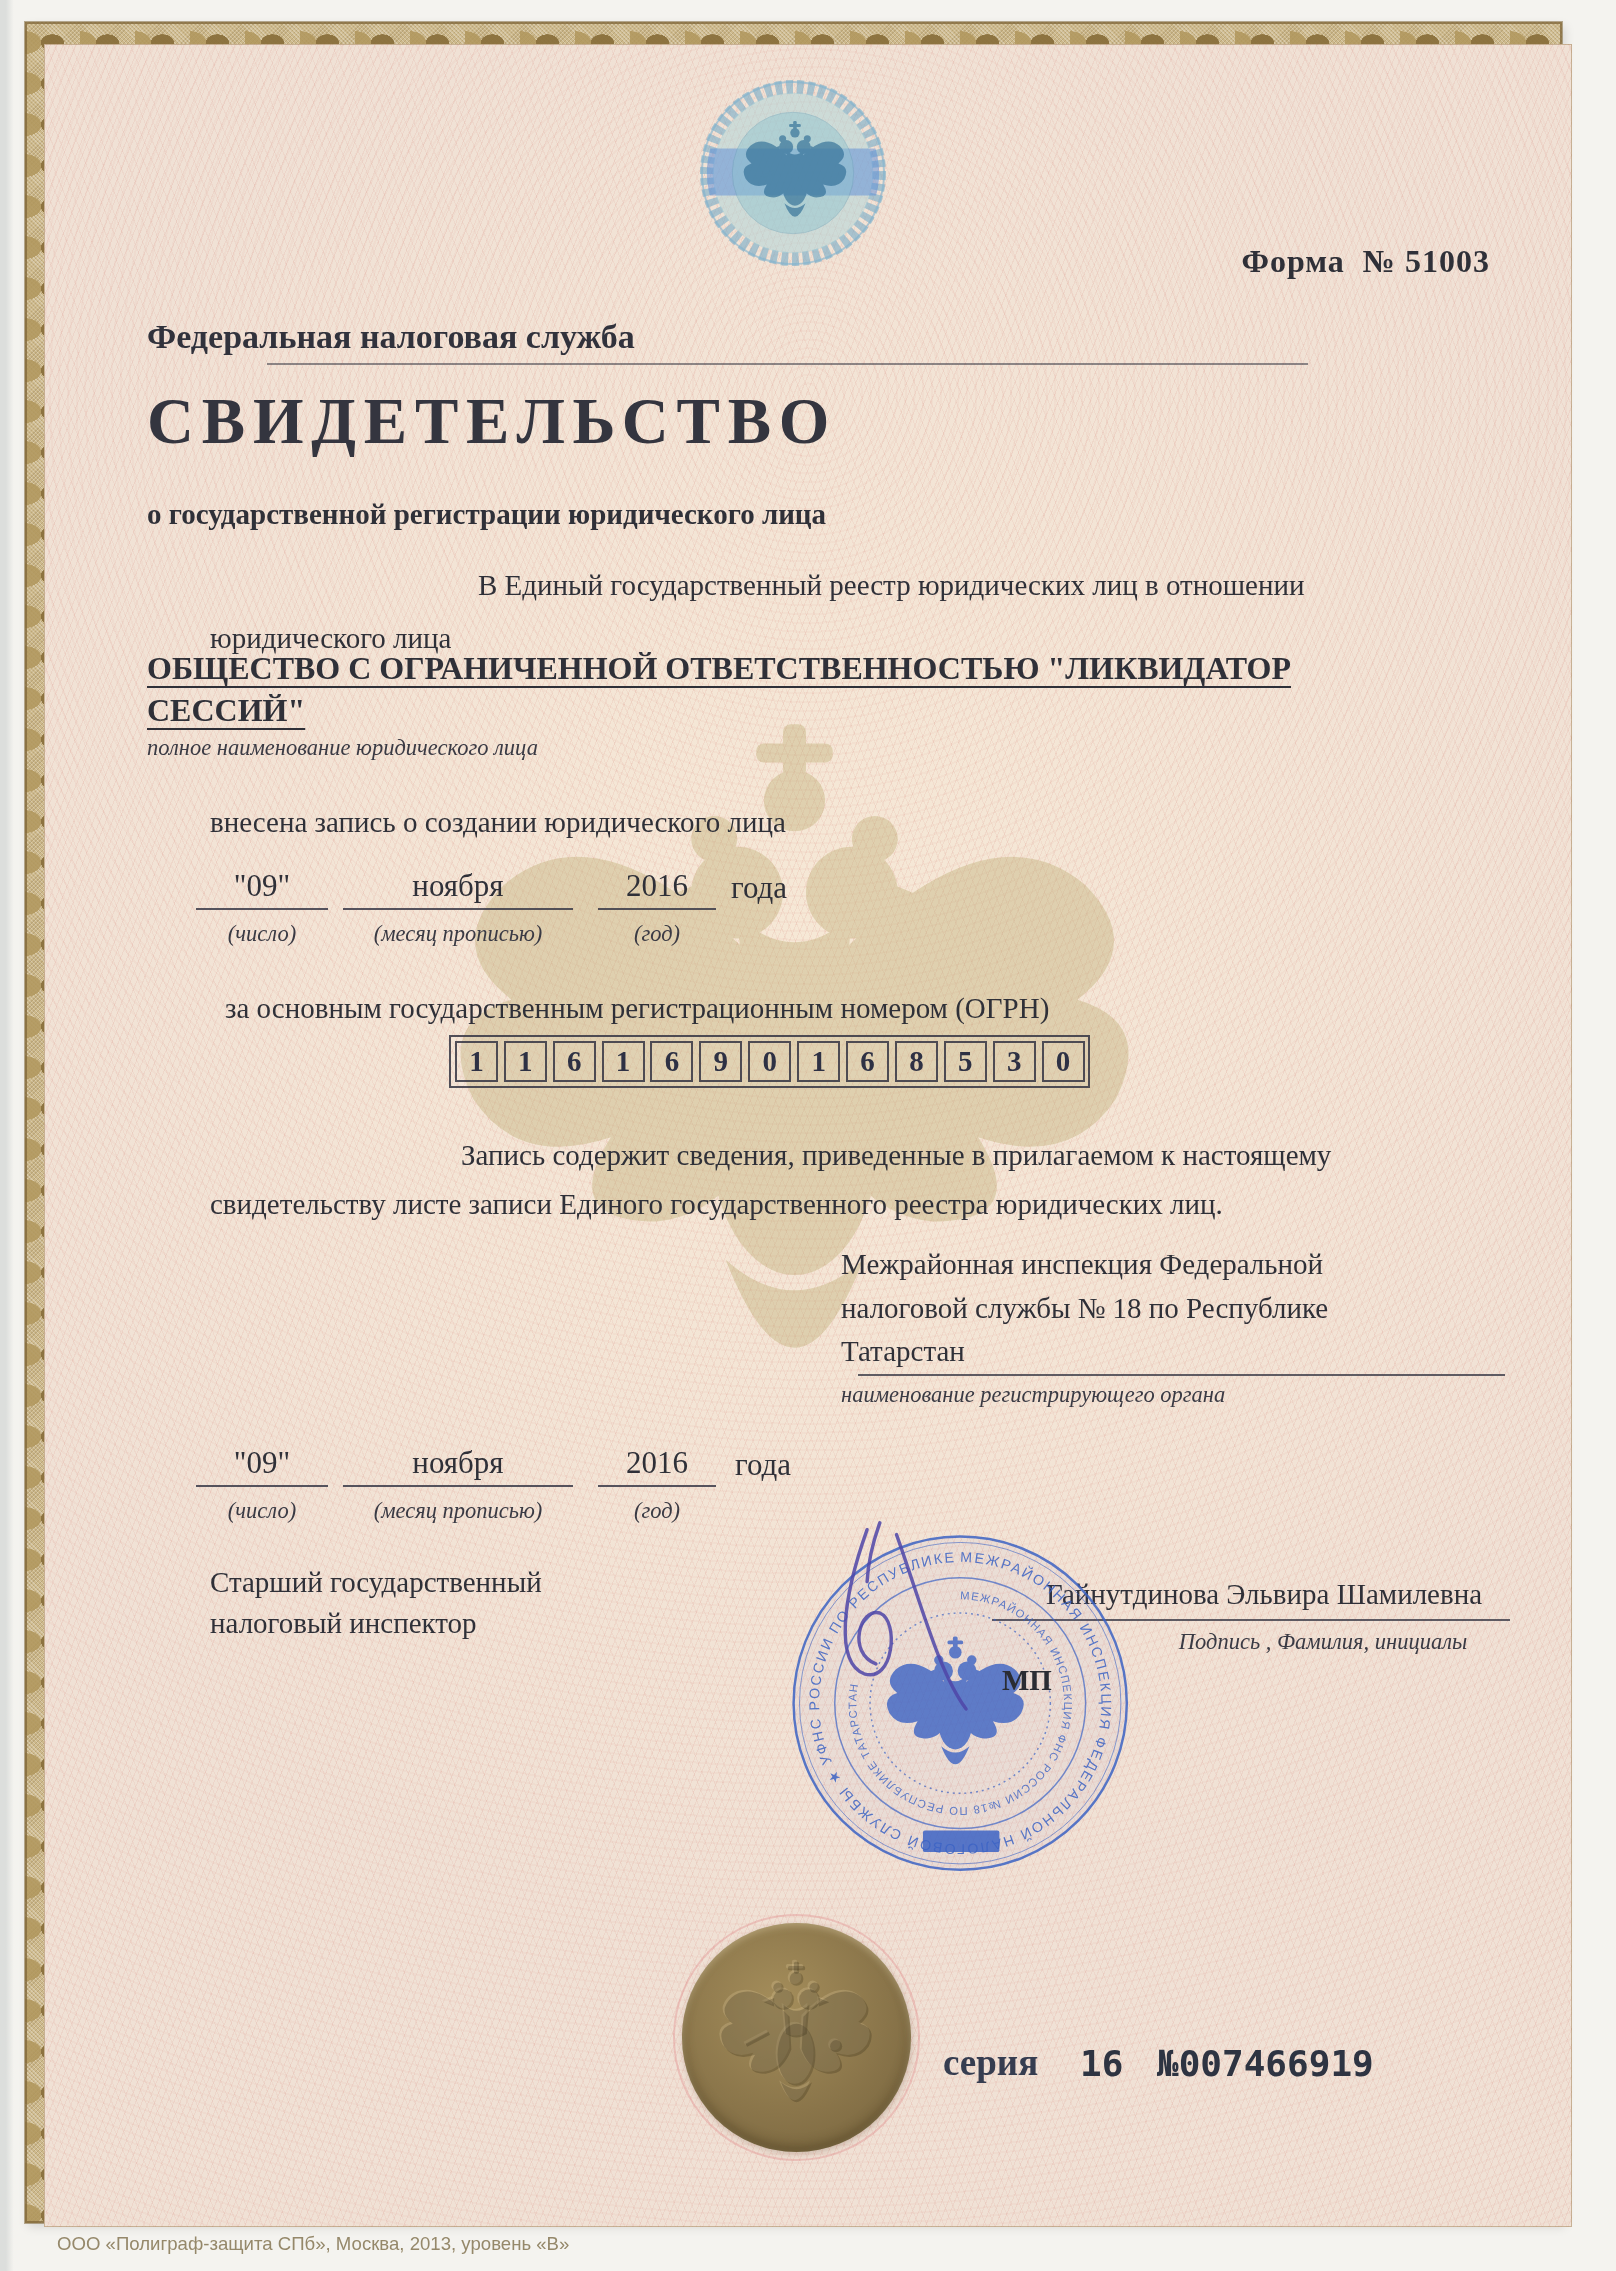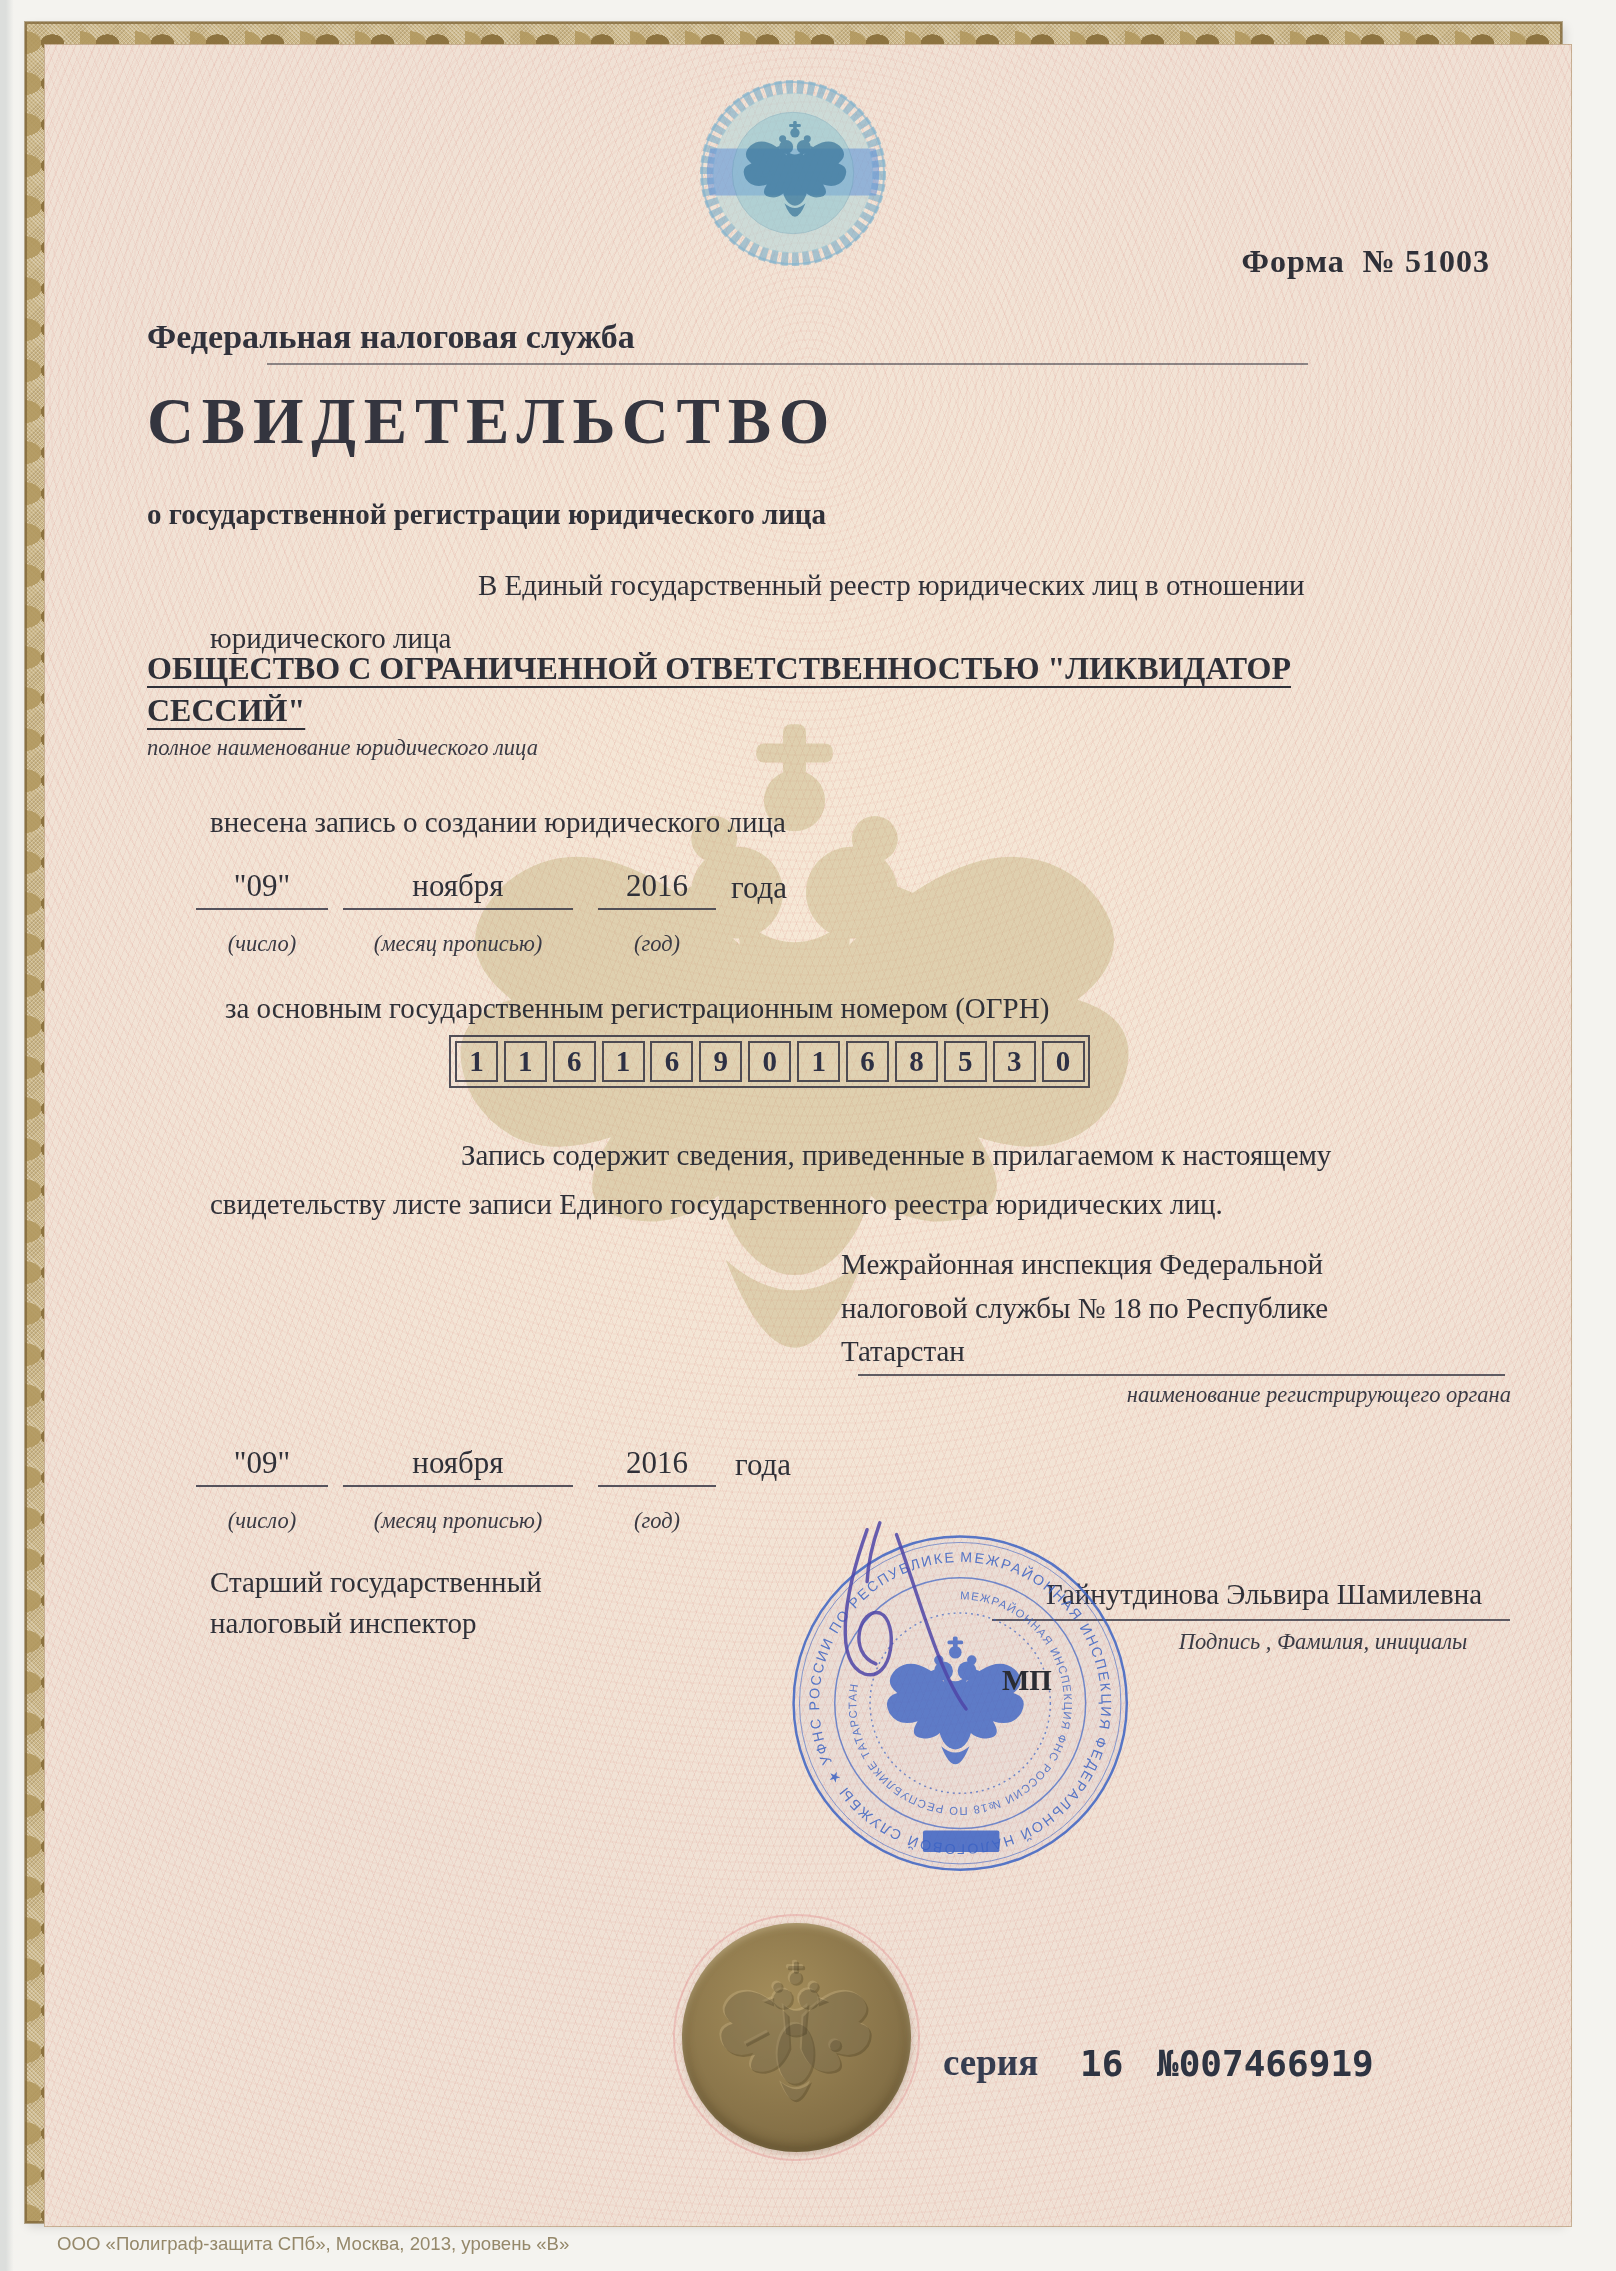--- a/index.html
+++ b/index.html
@@ -33,21 +33,21 @@
   .uline{position:absolute;height:2px;background:rgba(58,58,70,.8);}
   .title{font-size:65px;font-weight:700;letter-spacing:7.8px;color:#34353f;}
   .agency{font-size:34px;font-weight:700;color:#31323c;}
   .subtitle{font-size:29px;font-weight:700;}
   .company{font-size:32px;font-weight:700;line-height:1.32;
            text-decoration:underline;text-decoration-thickness:2px;text-underline-offset:6.9px;}
   .formno{font-size:32px;font-weight:600;letter-spacing:1px;}
   
   .datefield{position:absolute;text-align:center;}
   .dval{display:block;font-size:31px;padding-bottom:3.9px;border-bottom:2px solid rgba(58,58,72,.85);}
-  .dcap{display:block;font-style:italic;font-size:22.5px;padding-top:21px;color:#3a3a44;}
+  .dcap{display:block;font-style:italic;font-size:22.5px;padding-top:11px;color:#3a3a44;}
   .dword{font-size:31px;text-align:center;}
   
   .ogrn-row{position:absolute;left:449px;top:1035px;display:inline-flex;gap:5.9px;
             border:2px solid rgba(52,52,66,.85);padding:3.9px;background:rgba(255,255,255,.06);}
   .ogrn-cell{width:43px;height:41px;border:2px solid rgba(52,52,66,.85);box-sizing:border-box;
              font-size:29px;font-weight:700;line-height:37px;text-align:center;color:#2e3144;}
   
   .series-label{font-size:37px;font-weight:700;color:#363d50;}
   .mono{font-family:"DejaVu Sans Mono",monospace;font-weight:700;font-size:36px;color:#2e3442;}
   .footer{font-family:"Liberation Sans",sans-serif;font-size:18.6px;color:#95886a;}
@@ -164,21 +164,21 @@
 
   <div class="abs t" style="left:461px;top:1137px;z-index:2">Запись содержит сведения, приведенные в прилагаемом к настоящему</div>
   <div class="abs t" style="left:210px;top:1186px;z-index:2">свидетельству листе записи Единого государственного реестра юридических лиц.</div>
 
   <div class="abs t" style="left:841px;top:1243px;width:670px;text-align:left;line-height:1.5;z-index:2">
     <span>Межрайонная инспекция Федеральной</span><br>
     <span>налоговой службы № 18 по Республике</span><br>
     <span>Татарстан</span>
   </div>
   <div class="uline" style="left:858px;top:1374px;width:647px;z-index:2"></div>
-  <div class="abs cap" style="left:841px;top:1382px;width:670px;text-align:right;z-index:2">наименование регистрирующего органа</div>
+  <div class="abs cap" style="left:841px;top:1382px;width:670px;text-align:left;z-index:2">наименование регистрирующего органа</div>
 
   <div class="datefield" style="left:196px;top:1445px;width:132px;z-index:2">
     <span class="dval">"09"</span>
     <span class="dcap">(число)</span>
   </div>
   <div class="datefield" style="left:343px;top:1445px;width:230px;z-index:2">
     <span class="dval">ноября</span>
     <span class="dcap">(месяц прописью)</span>
   </div>
   <div class="datefield" style="left:598px;top:1445px;width:118px;z-index:2">

